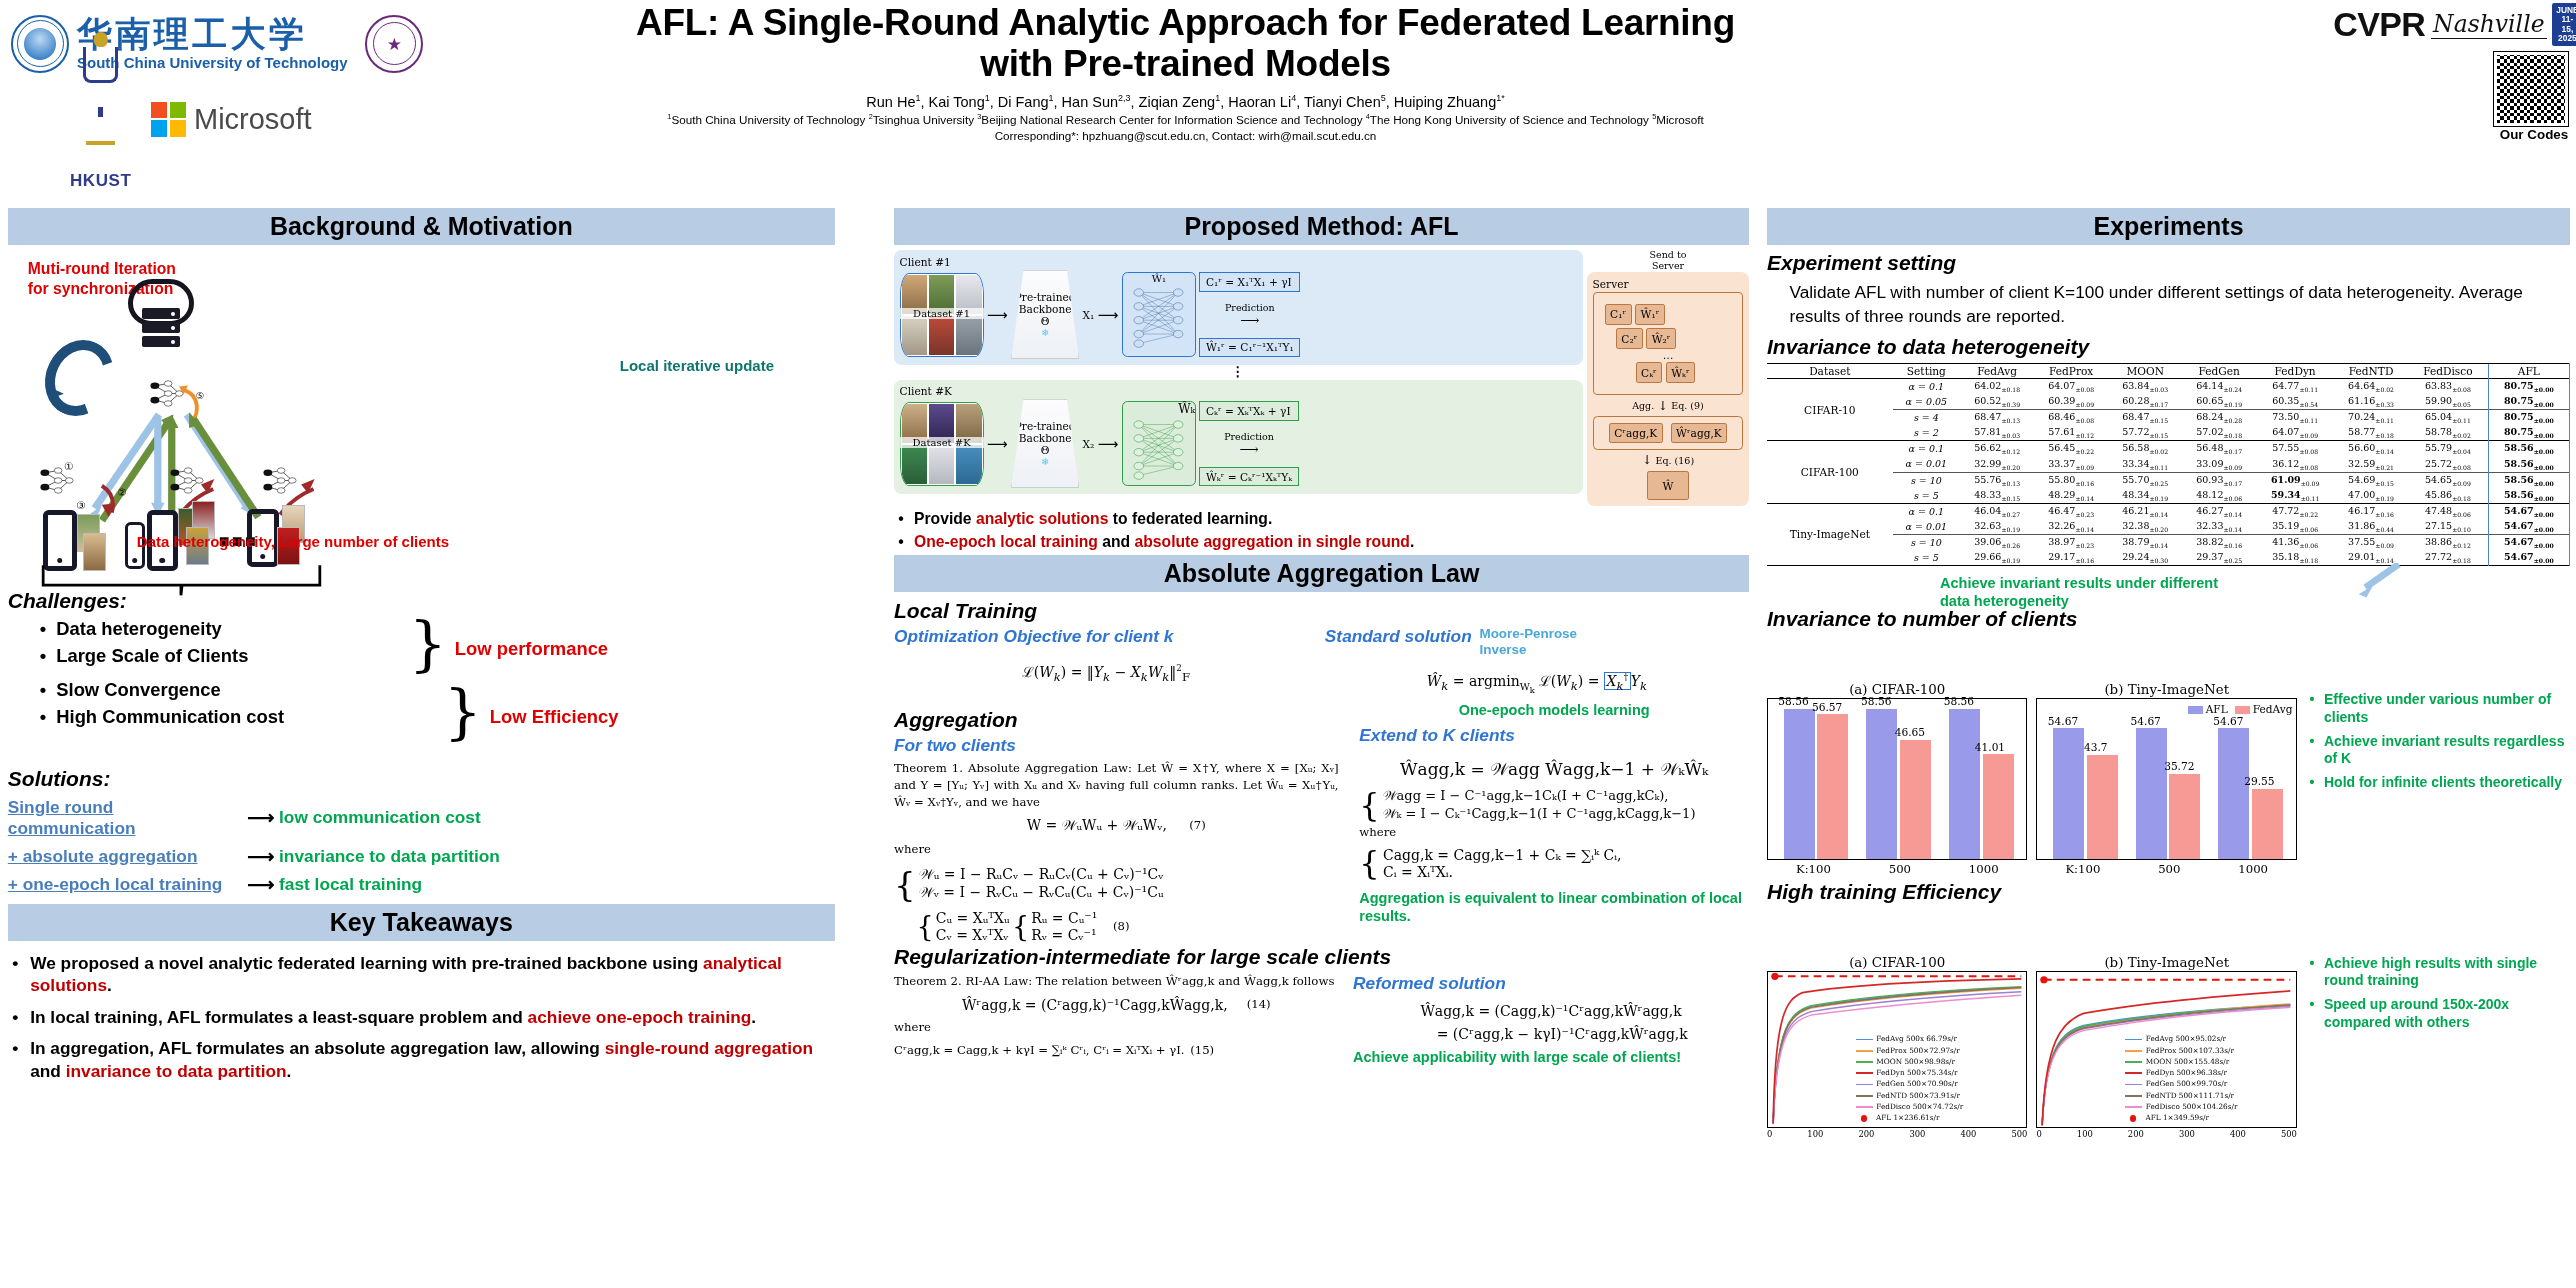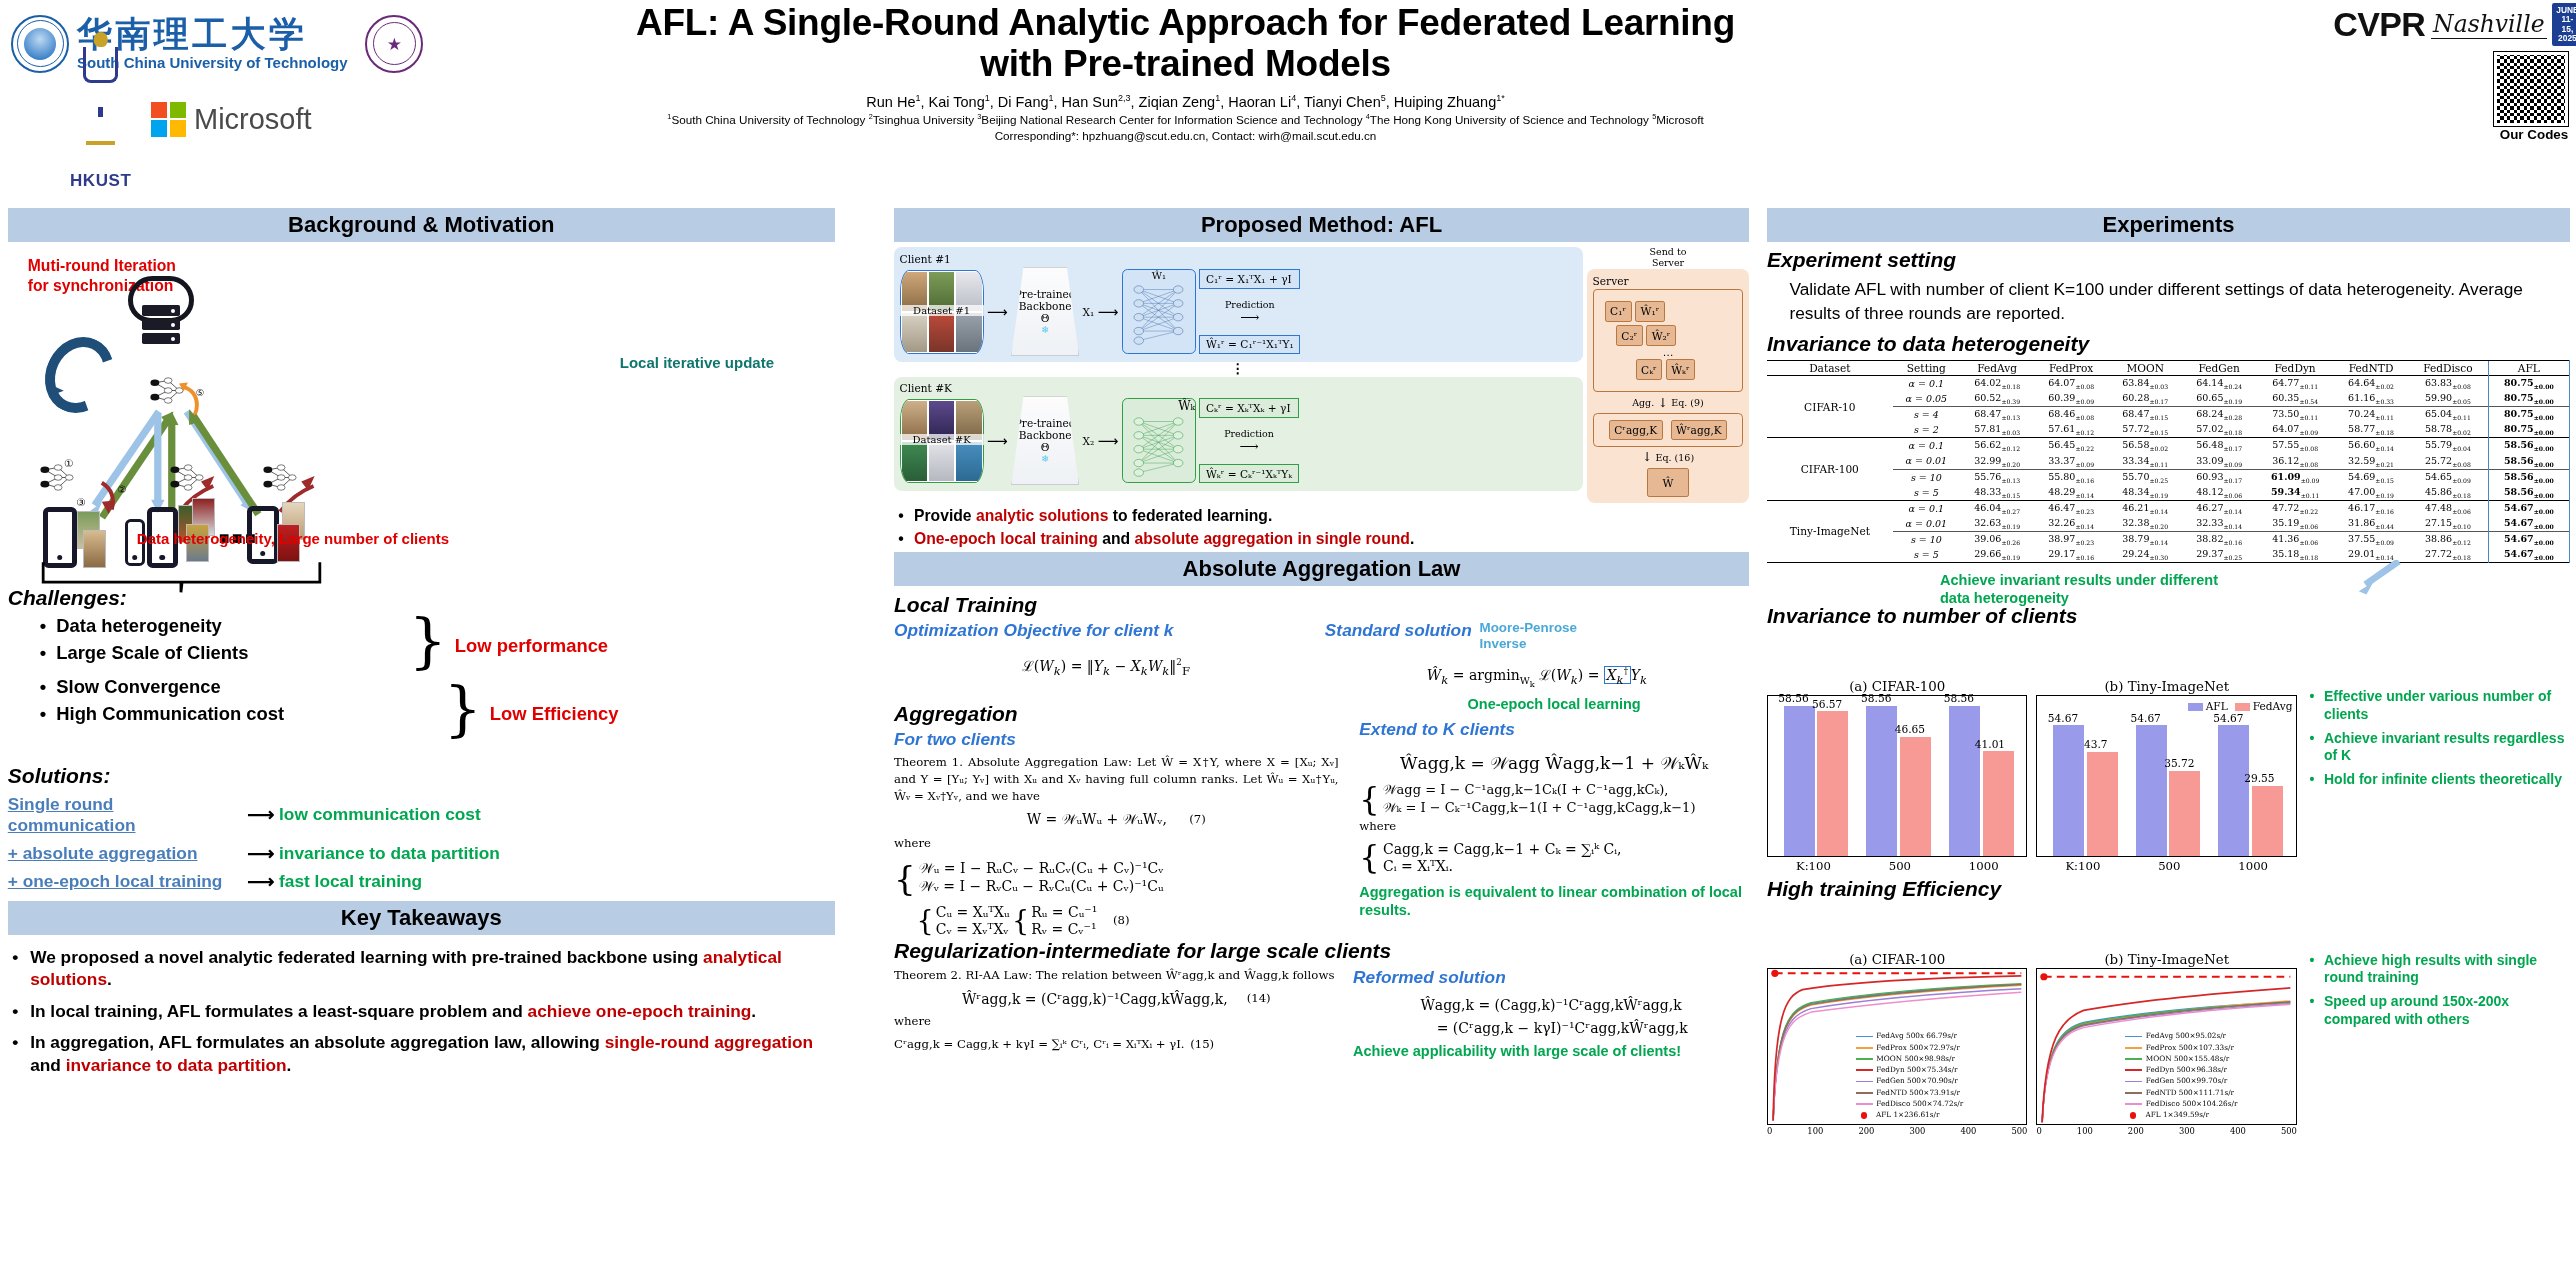--- a/index.html
+++ b/index.html
@@ -65,21 +65,21 @@
         background-blend-mode:difference; border:3.4px solid #fff; outline:1.1px solid #000;}
   .qr-cap { text-align:right; font-size:13.4px; font-weight:bold; margin-top:1.1px;}
 
   
   .cols { position:absolute; top:208px; left:0; width:2576px; height:1080px; }
   .col { position:absolute; top:0; }
   .col-l { left:7.8px;   width:827px; }
   .col-m { left:894px; width:855px; }
   .col-r { left:1767px; width:803px; }
 
-  .sec-head { background:#b8cce4; color:#000; font-size:22px; font-weight:bold;
+  .sec-head { background:#b8cce4; color:#000; font-size:25px; font-weight:bold;
               text-align:center; padding:3.9px 0; letter-spacing:0px;}
   .sub-it { font-style:italic; font-weight:bold; font-size:21px; margin:6.7px 0 3.4px; }
   .sub-blue { color:#2e75d4; font-style:italic; font-weight:bold; font-size:17.3px; } .darkred{color:#c00000;}
 
   
   .diagram { position:relative; height:335px; margin-top:2.2px; }
   .mr-note { position:absolute; left:20px; top:12.3px; color:#e00000; font-weight:bold; font-size:15.7px; line-height:1.25;}
   .loop { position:absolute; left:38px; top:92px; width:67px; height:78px;
           border:10px solid #1f4e79; border-right-color:transparent; border-radius:50%;
           transform:rotate(25deg);}
@@ -715,21 +715,21 @@
               <div class="eq" style="margin:1.1px 0;text-align:left;">Rᵤ = Cᵤ⁻¹</div>
               <div class="eq" style="margin:1.1px 0;text-align:left;">Rᵥ = Cᵥ⁻¹</div>
             </div>
             <span class="thm" style="margin-left:13.4px;">(8)</span>
           </div>
         </div>
 
         <div class="vdiv"></div>
 
         <div class="mathcol" style="padding-left:5.6px;">
-          <div class="note-g" style="text-align:center;margin-bottom:5.6px;">One-epoch local learning</div>
+          <div class="note-g" style="text-align:center;margin-bottom:5.6px;">One-epoch models learning</div>
           <div class="sub-blue">Extend to K clients</div>
           <div class="eq" style="font-size:17px;margin-top:13.4px;">Ŵagg,k = 𝒲agg Ŵagg,k−1 + 𝒲ₖŴₖ</div>
           <div style="display:flex;align-items:center;gap:3.4px;">
             <span style="font-size:32px;font-family:'DejaVu Serif',serif;">{</span>
             <div>
               <div class="eq" style="margin:1.1px 0;text-align:left;font-size:13px;">𝒲agg = I − C⁻¹agg,k−1Cₖ(I + C⁻¹agg,kCₖ),</div>
               <div class="eq" style="margin:1.1px 0;text-align:left;font-size:13px;">𝒲ₖ = I − Cₖ⁻¹Cagg,k−1(I + C⁻¹agg,kCagg,k−1)</div>
             </div>
           </div>
           <div class="thm">where</div>

